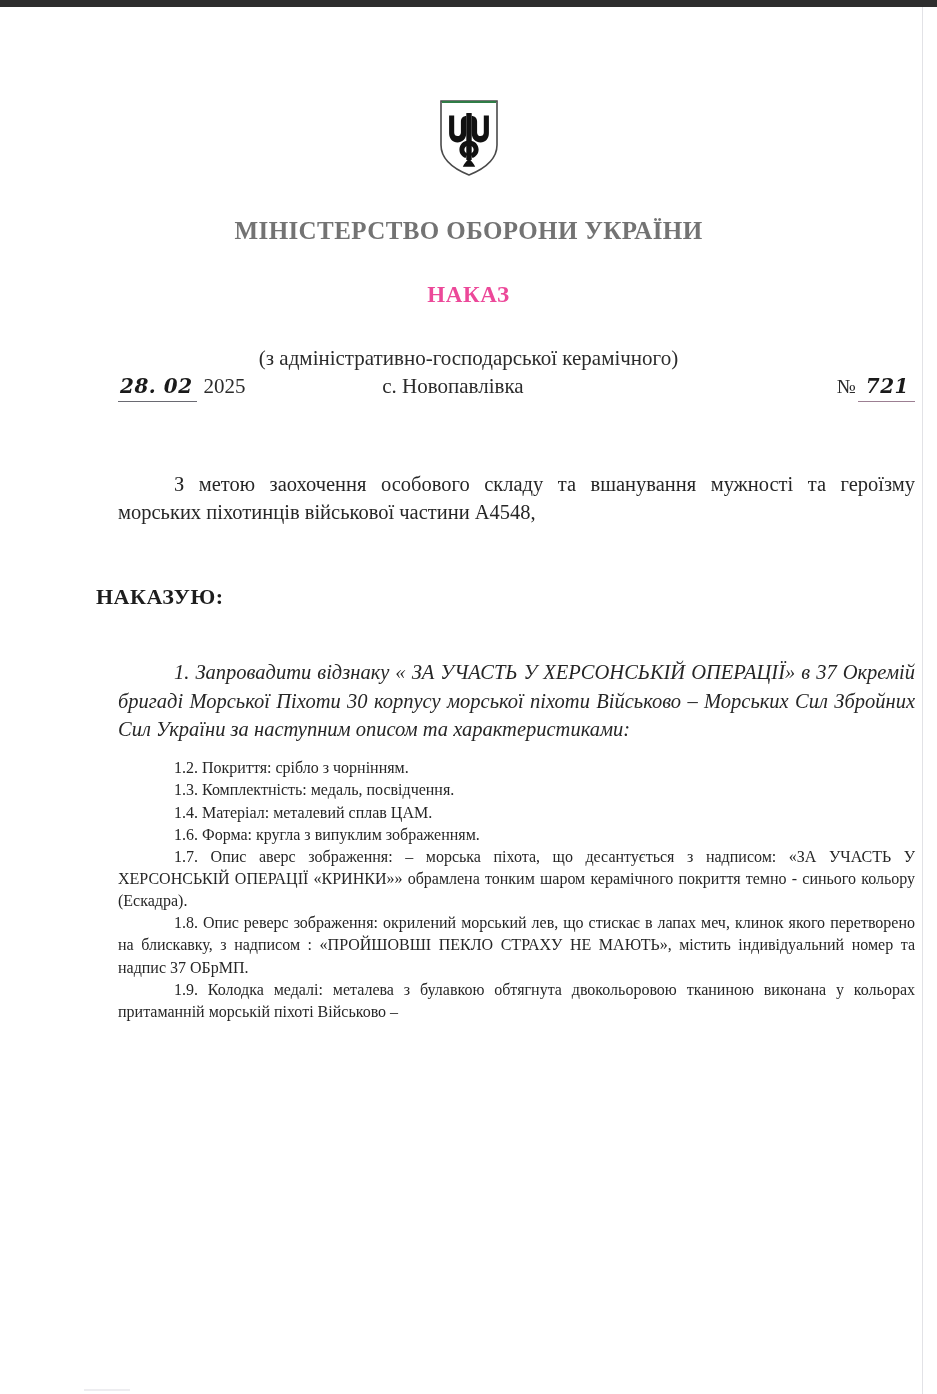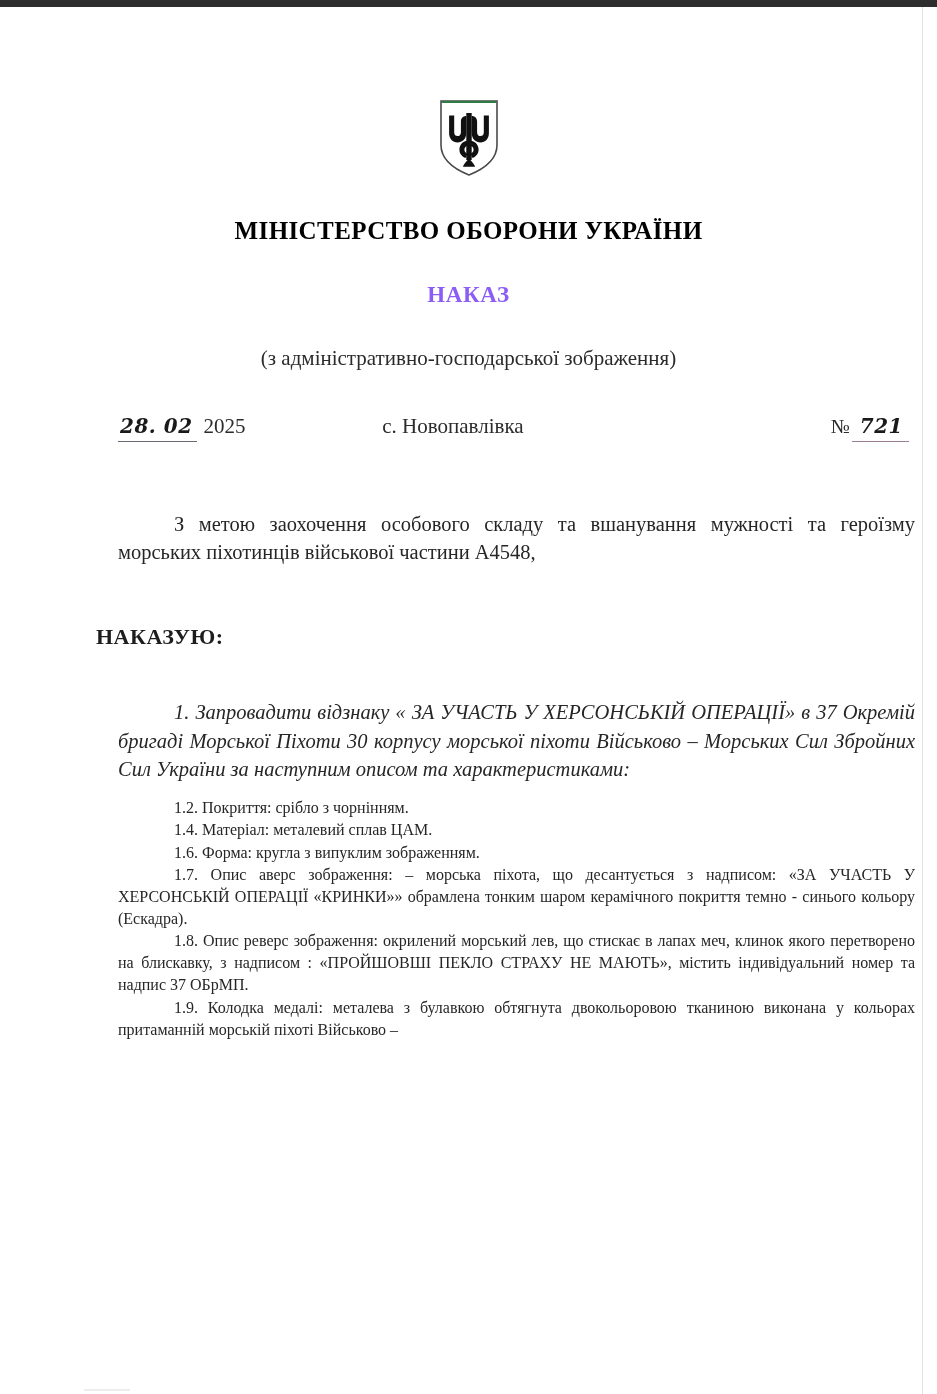--- a/index.html
+++ b/index.html
@@ -71,43 +71,42 @@
     line-height: 0;
   }
 
   
   .ministry-title {
     text-align: center;
     font-weight: bold;
     font-size: 25px;
     letter-spacing: 0.4px;
     margin-top: 36px;
-    color: #000000;
+    color: #737373;
   }
   .order-word {
     text-align: center;
     font-weight: bold;
     font-size: 23px;
     letter-spacing: 0.6px;
     margin-top: 37px;
-    color: #8b5cf6;
+    color: #ec4899;
   }
   .subtitle {
     text-align: center;
     font-size: 21px;
     line-height: 1.42;
     margin-top: 36px;
     color: #2b2b2b;
   }
   .subtitle div { white-space: nowrap; }
 
   
   .meta-row {
     position: relative;
-    margin-top: 40px;
     height: 46px;
     font-size: 21px;
   }
   .meta-date {
     position: absolute;
     left: 118px;
     top: 0;
     white-space: nowrap;
   }
   .hw {
@@ -126,21 +125,21 @@
   }
   .meta-place {
     position: absolute;
     left: 0;
     top: 0;
     width: 906px;
     text-align: center;
   }
   .meta-num {
     position: absolute;
-    right: 28px;
+    right: 22px;
     top: 0;
     white-space: nowrap;
   }
   .num-sign {
     font-size: 20px;
     vertical-align: baseline;
   }
   .num-underline {
     display: inline-block;
     border-bottom: 1.4px solid #9c7f92;
@@ -218,21 +217,21 @@
           </g>
         </svg>
       </span>
     </div>
 
     <div class="ministry-title">МІНІСТЕРСТВО ОБОРОНИ УКРАЇНИ</div>
 
     <div class="order-word">НАКАЗ</div>
 
     <div class="subtitle">
-      <div>(з адміністративно-господарської зображення)</div>
+      <div>(з адміністративно-господарської керамічного)</div>
     </div>
 
     <div class="meta-row">
       <div class="meta-date">
         <span class="date-underline hw">28. 02</span><span>2025</span>
       </div>
       <div class="meta-place">с. Новопавлівка</div>
       <div class="meta-num">
         <span class="num-sign">№</span><span class="num-underline hw">721</span>
       </div>
@@ -240,20 +239,21 @@
 
 
     <div class="body-block purpose">З метою заохочення особового складу та вшанування мужності та героїзму морських піхотинців військової частини А4548,</div>
 
     <div class="command-word">НАКАЗУЮ:</div>
 
     <div class="body-block item-main">1. Запровадити відзнаку « ЗА УЧАСТЬ У ХЕРСОНСЬКІЙ ОПЕРАЦІЇ»  в 37 Окремій бригаді Морської Піхоти 30 корпусу морської піхоти Військово – Морських Сил Збройних Сил України за наступним описом та характеристиками:</div>
 
     <div class="spec-list">
       <div class="spec-line">1.2. Покриття: срібло з чорнінням.</div>
+      <div class="spec-line">1.3. Комплектність: медаль, посвідчення.</div>
       <div class="spec-line">1.4. Матеріал: металевий сплав ЦАМ.</div>
       <div class="spec-line">1.6. Форма: кругла з випуклим зображенням.</div>
       <div class="spec-para">1.7. Опис   аверс   зображення:  –  морська  піхота,  що  десантується  з надписом: «ЗА УЧАСТЬ У ХЕРСОНСЬКІЙ ОПЕРАЦІЇ «КРИНКИ»» обрамлена тонким шаром керамічного покриття  темно - синього кольору (Ескадра).</div>
       <div class="spec-para">1.8. Опис реверс зображення: окрилений морський лев, що стискає в лапах меч, клинок якого перетворено на блискавку, з надписом : «ПРОЙШОВШІ ПЕКЛО СТРАХУ НЕ МАЮТЬ», містить індивідуальний номер та надпис 37 ОБрМП.</div>
       <div class="spec-para">1.9. Колодка медалі: металева з булавкою обтягнута двокольоровою тканиною виконана у кольорах притаманній морській піхоті Військово –</div>
     </div>
 
   </div>
 </div>
 

